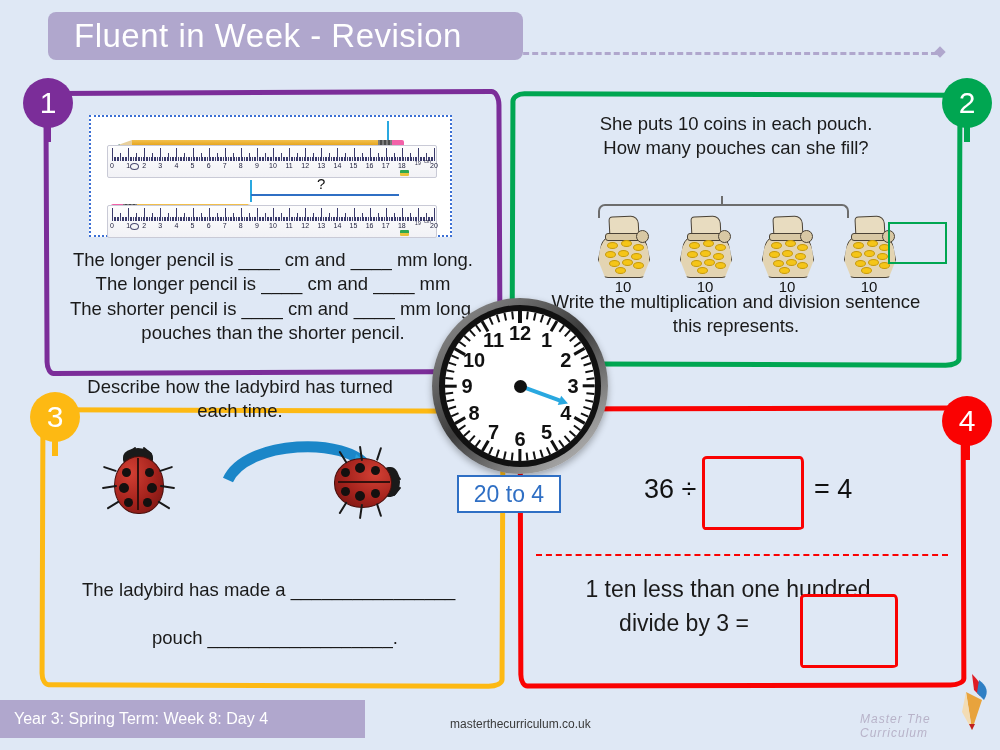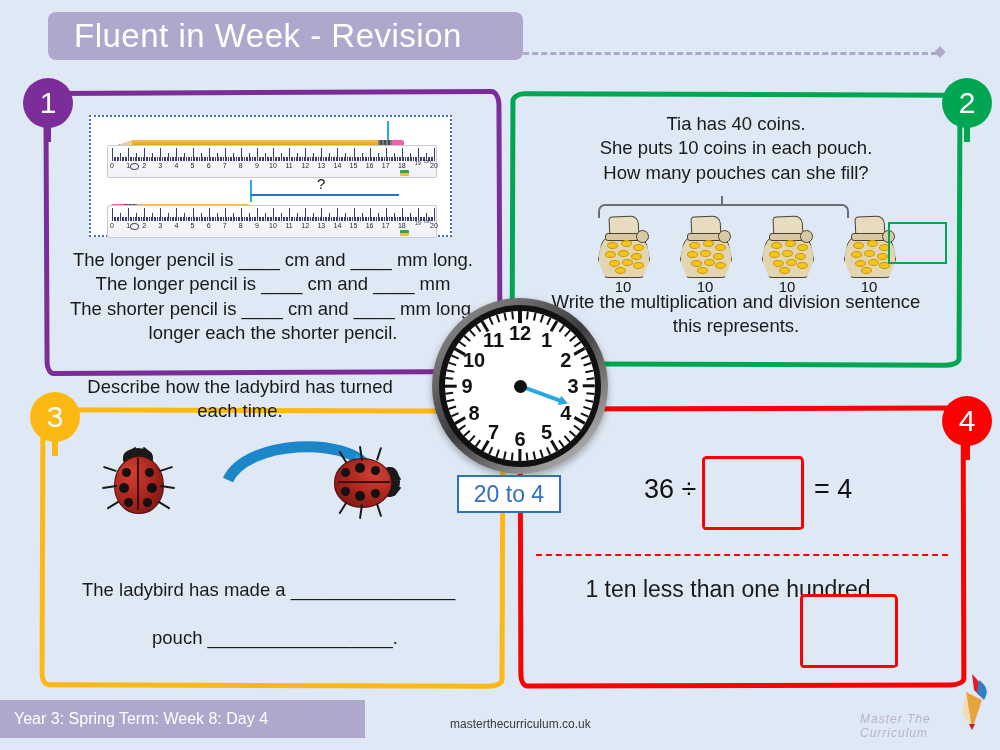--- a/index.html
+++ b/index.html
@@ -736,34 +736,33 @@
             <span class="rnum" style="left: 326px;">20</span>
             <span class="rnum small" style="left: 319.56px; top: 12px;">cm</span>
           </div>
       </div>
     </div>
 
     <div class="qtext" style="position:absolute;left:8px;top:158px;width:442px;text-align:center;">
       <div>The longer pencil is ____ cm and ____ mm long.</div>
       <div>The longer pencil is ____ cm and ____ mm</div>
       <div>The shorter pencil is ____ cm and ____ mm long.</div>
-      <div>longer each the shorter pencil.</div>
+      <div>pouches than the shorter pencil.</div>
     </div>
   </div>
 
   <div class="badge" id="badge1">
     <div class="stem"></div>
     <span>1</span>
   </div>
 
   <div class="panel" id="panel2">
     <div class="frame"></div>
 
     <div class="qtext" style="position:absolute;left:10px;top:20px;width:432px;">
-      <div>Tia has 40 coins.</div>
       <div>She puts 10 coins in each pouch.</div>
       <div>How many pouches can she fill?</div>
     </div>
 
     <div class="brace" style="left:88px;top:112px;width:247px;height:12px;"></div>
     <div class="brace-tick" style="left:211px;top:104px;"></div>
 
     <div class="pouch-row" style="left:82px;top:124px;">
       <div class="pouch-wrap">
         <div class="pouch">
@@ -927,20 +926,21 @@
   <div class="panel" id="panel4">
     <div class="frame"></div>
 
     <div class="eq" style="left:118px;top:68px;margin-left:8px;">36 ÷</div>
     <div class="red-box" style="left:184px;top:50px;width:96px;height:68px;"></div>
     <div class="eq" style="left:296px;top:68px;">= 4</div>
 
     <div class="dashed-sep" style="left:18px;top:148px;width:412px;"></div>
 
     <div class="qtext" style="position:absolute;left:10px;top:168px;width:400px;font-size:23px;">1 ten less than one hundred</div>
+    <div class="qtext" style="position:absolute;left:10px;top:202px;width:400px;font-size:23px;text-align:center;padding-right:88px;box-sizing:border-box;">divide by 3 =</div>
     <div class="red-box" style="left:282px;top:188px;width:92px;height:68px;"></div>
   </div>
 
   <div class="badge" id="badge4">
     <div class="stem"></div>
     <span>4</span>
   </div>
 
   <div class="clock-wrap">
     <div class="clock-outer"></div>

